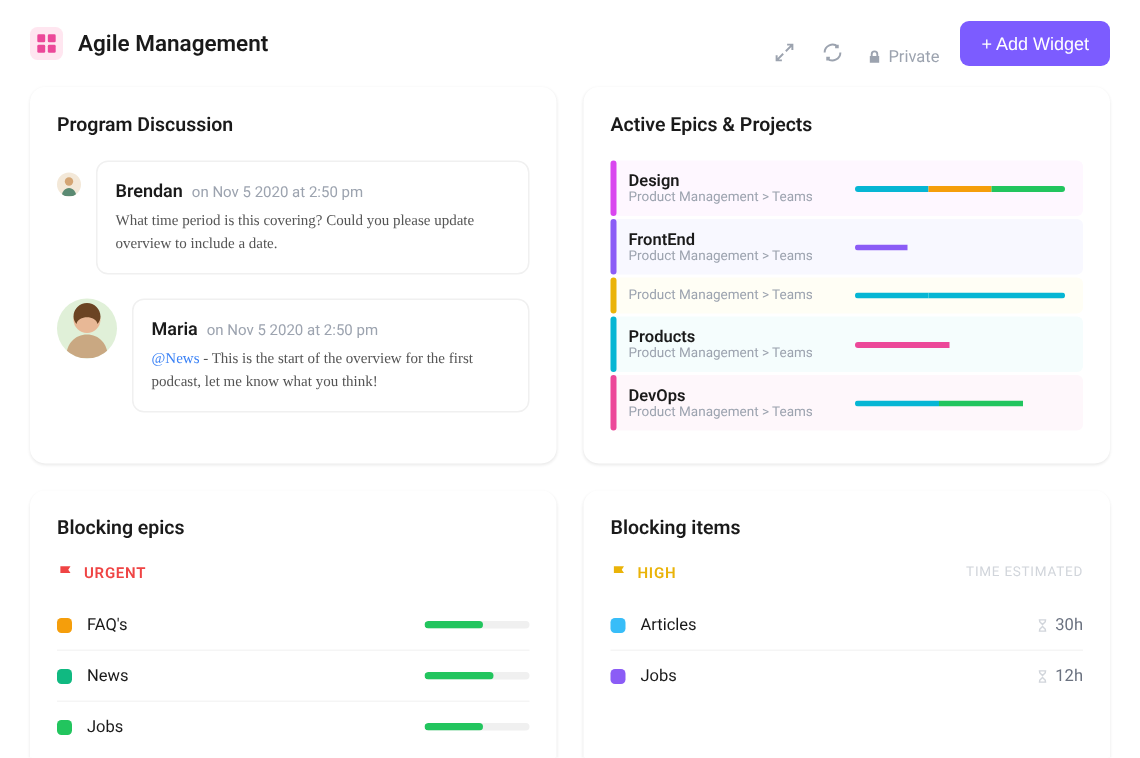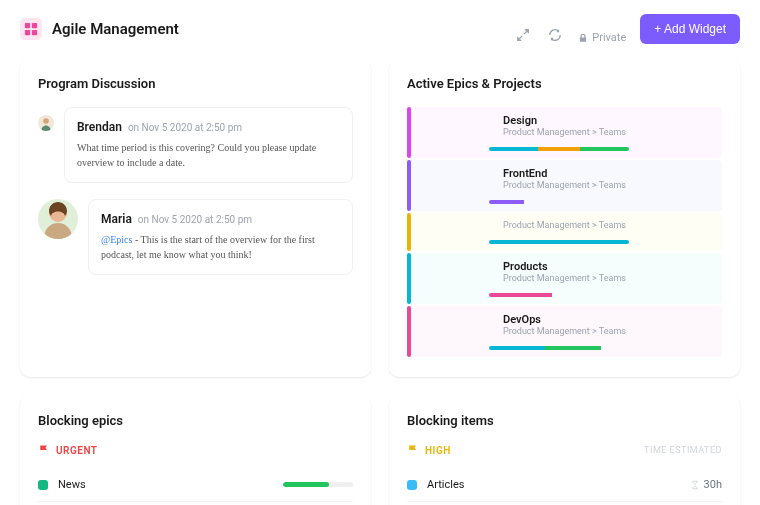--- a/index.html
+++ b/index.html
@@ -19,21 +19,21 @@
 .avatar { width: 28px; height: 28px; border-radius: 50%; background: #f3e8d8; flex-shrink: 0; overflow: hidden; }
 .avatar.small { width: 16px; height: 16px; margin-top: 8px; }
 .avatar.large { width: 40px; height: 40px; background: #e0f0d8; }
 .avatar svg { width: 100%; height: 100%; }
 .comment-body { flex: 1; border: 1px solid #f0f0f0; border-radius: 8px; padding: 12px; }
 .comment-header { display: flex; align-items: baseline; gap: 6px; margin-bottom: 6px; }
 .comment-author { font-size: 12px; font-weight: 600; }
 .comment-meta { font-size: 10px; color: #9ca3af; }
 .comment-text { font-size: 10px; color: #555; line-height: 1.5; font-family: Liberation Serif, serif; }
 .mention { color: #3b82f6; }
-.epic-row { display: flex; align-items: center; gap: 10px; padding: 7px 12px 7px 0; border-radius: 4px; margin-bottom: 2px; position: relative; flex-direction: column; }
+.epic-row { display: flex; align-items: center; gap: 10px; padding: 7px 12px 7px 0; border-radius: 4px; margin-bottom: 2px; position: relative; }
 .epic-row::before { content: ''; position: absolute; left: 0; top: 0; bottom: 0; width: 4px; border-radius: 2px; }
 .epic-row.design { background: #fef7ff; } .epic-row.design::before { background: #d946ef; }
 .epic-row.frontend { background: #f8f8ff; } .epic-row.frontend::before { background: #8b5cf6; }
 .epic-row.developers { background: #fffef5; } .epic-row.developers::before { background: #eab308; }
 .epic-row.products { background: #f5fdfd; } .epic-row.products::before { background: #06b6d4; }
 .epic-row.devops { background: #fef7fb; } .epic-row.devops::before { background: #ec4899; }
 .epic-info { flex: 1; padding-left: 12px; }
 .epic-name { font-size: 11px; font-weight: 600; }
 .epic-path { font-size: 9px; color: #9ca3af; }
 .epic-bar { width: 140px; height: 4px; border-radius: 2px; display: flex; overflow: hidden; }
@@ -111,21 +111,21 @@
             <circle cx="20" cy="14" r="9" fill="#e8b896"></circle>
             <path d="M11 12c0-5 4-9 9-9s9 4 9 9c0 2-1 4-2 5-1-6-13-6-14 0-1-1-2-3-2-5z" fill="#6b4423"></path>
             <path d="M6 40c0-10 6-16 14-16s14 6 14 16" fill="#c9a882"></path>
           </svg>
       </div>
       <div class="comment-body">
         <div class="comment-header">
           <span class="comment-author">Maria</span>
           <span class="comment-meta">on Nov 5 2020 at 2:50 pm</span>
         </div>
-        <div class="comment-text"><span class="mention">@Epics</span><span> - This is the start of the overview for the first podcast, let me know what you think!</span></div>
+        <div class="comment-text"><span class="mention">@News</span><span> - This is the start of the overview for the first podcast, let me know what you think!</span></div>
       </div>
     </div>
   </div>
 
   <div class="card">
     <div class="card-title">Active Epics &amp; Projects</div>
     <div id="epics-list">
         <div class="epic-row design">
           <div class="epic-info">
             <div class="epic-name">Design</div>
@@ -180,31 +180,31 @@
   <div class="card">
     <div class="card-title">Blocking epics</div>
     <div class="tag-row">
       <svg class="tag-flag" viewBox="0 0 16 16" fill="#ef4444">
           <path d="M3 2v12M3 2h9l-2 3 2 3H3"></path>
         </svg>
       <span class="tag-label urgent">URGENT</span>
     </div>
     <div id="blocking-epics-list">
         <div class="item-row">
+          <div class="item-dot" style="background:#f59e0b"></div>
+          <div class="item-name">FAQ's</div>
+          <div class="item-bar">
+            <div class="item-bar-fill" style="width:55%"></div>
+          </div>
+        </div>
+        <div class="item-row">
           <div class="item-dot" style="background:#10b981"></div>
           <div class="item-name">News</div>
           <div class="item-bar">
             <div class="item-bar-fill" style="width:65%"></div>
-          </div>
-        </div>
-        <div class="item-row">
-          <div class="item-dot" style="background:#f59e0b"></div>
-          <div class="item-name">FAQ's</div>
-          <div class="item-bar">
-            <div class="item-bar-fill" style="width:55%"></div>
           </div>
         </div>
         <div class="item-row">
           <div class="item-dot" style="background:#22c55e"></div>
           <div class="item-name">Jobs</div>
           <div class="item-bar">
             <div class="item-bar-fill" style="width:55%"></div>
           </div>
         </div>
       </div>

